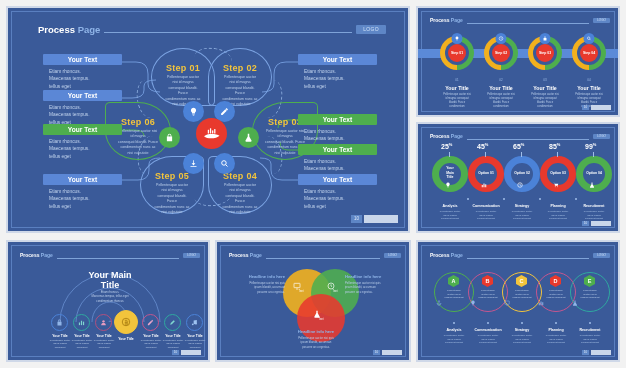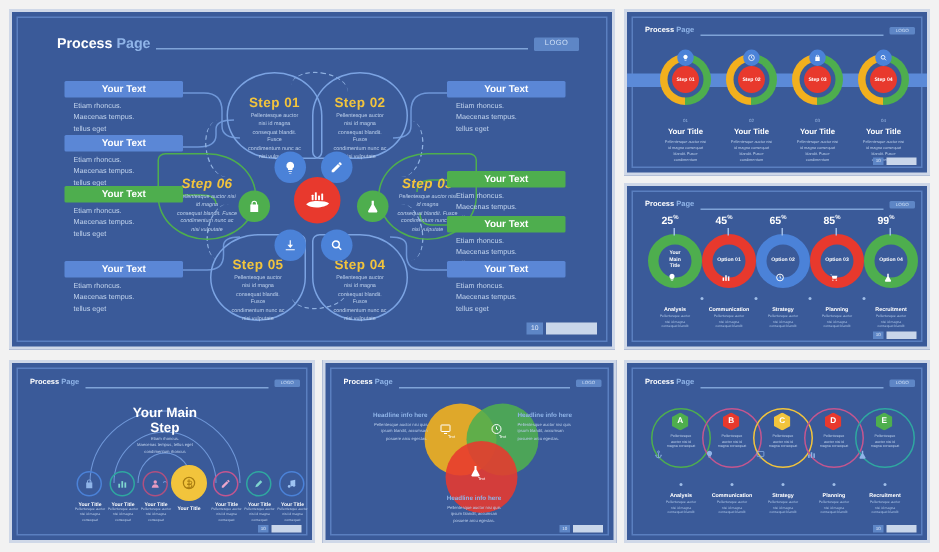--- a/index.html
+++ b/index.html
@@ -27,21 +27,21 @@
   #main-hdr .logo { font-size:5px; width:30px; height:9px; line-height:9px; letter-spacing:.3px; }
 
   .txtbox { position:absolute; width:79px; }
   .txtbox .tag { height:11px; line-height:11px; text-align:center; color:#ffffff;
      font-size:6.6px; font-weight:bold; border-radius:1px; }
   .txtbox .tag.blue { background:#5b87d6; }
   .txtbox .tag.green { background:#4eae4e; }
   .txtbox .body { margin-top:3px; padding-left:6px; color:#c2d4ee; font-size:4.8px; line-height:1.55; }
 
   .petal { position:absolute; border:1.1px solid #7ba3e2; background:transparent; }
-  .petal.green { border-color:#4eae4e;font-style:italic; }
+  .petal.green { border-color:#4eae4e; }
   .petal .lbl { position:absolute; left:0; right:0; text-align:center; }
   .step-title { color:#f2c43c; font-size:9px; font-weight:bold; letter-spacing:.3px; }
   .step-body { color:#bcd0ec; font-size:3.6px; line-height:1.5; margin-top:2px; padding:0 12px; }
 
   .icon-c { position:absolute; border-radius:50%; display:flex; align-items:center;
      justify-content:center; color:#ffffff; }
   .icon-c.blue { background:#4b82d8; }
   .icon-c.green { background:#4eae4e; }
   .icon-c.red { background:#e8392d; }
 
@@ -491,21 +491,21 @@
     </div>
 
     <svg style="position:absolute;left:0;top:0;width:204px;height:122px;pointer-events:none">
       <path d="M52 80 A50 48 0 0 1 152 80" fill="none" stroke="#6f97d8" stroke-width=".7"></path>
       <path d="M68 80 A34 34 0 0 1 136 80" fill="none" stroke="#6f97d8" stroke-width=".7"></path>
       <path d="M84 80 A18 20 0 0 1 120 80" fill="none" stroke="#6f97d8" stroke-width=".7"></path>
       <path d="M101 80 A1 1 0 0 1 103 80" fill="none" stroke="#6f97d8" stroke-width=".7"></path>
     </svg>
 
     <div class="main-title" style="left:52px;top:28px;width:100px;white-space:pre-line">Your Main
-Step</div>
+Title</div>
     <div class="main-sub" style="left:56px;top:48px;width:92px;white-space:pre-line">Etiam rhoncus.
 Maecenas tempus, tellus eget
 condimentum rhoncus</div>
 
     <div class="nodec" style="left:43px;top:72px;width:17px;height:17px;border-color:#4b82d8">
       <svg width="7" height="7" viewBox="0 0 24 24" fill="#8fb4e8">
           <path d="M17 9V7a5 5 0 0 0-10 0v2H5v13h14V9h-2zm-8-2a3 3 0 0 1 6 0v2H9V7z"></path>
         </svg>
       </div>
     <div class="nodec" style="left:65px;top:72px;width:17px;height:17px;border-color:#2fa8a0">

